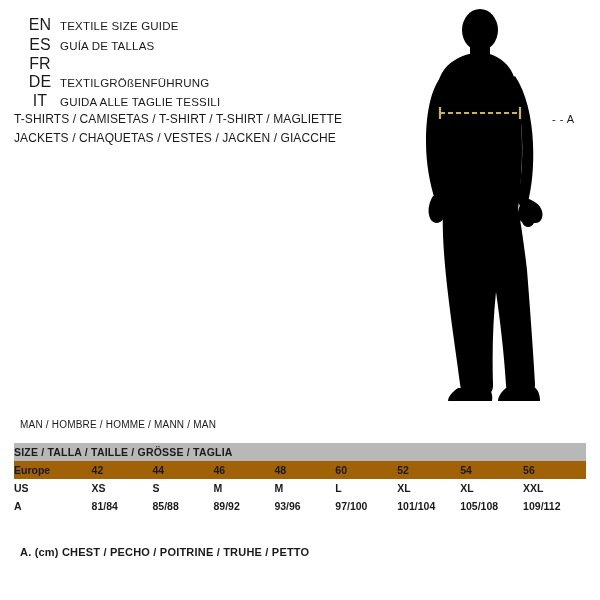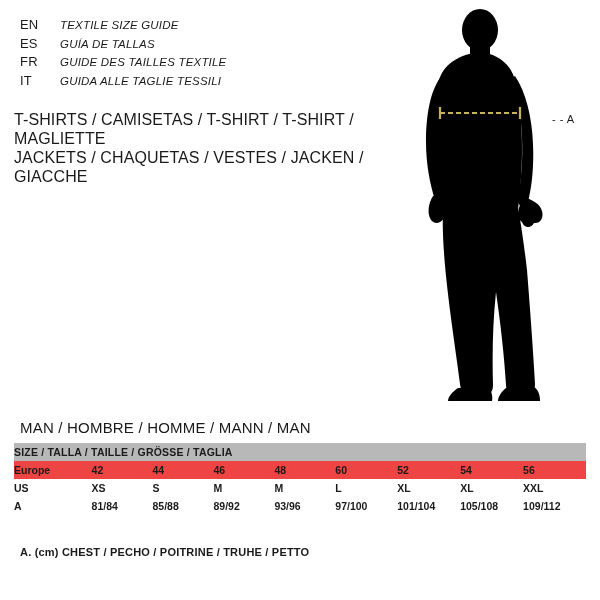--- a/index.html
+++ b/index.html
@@ -33,37 +33,37 @@
     display: flex;
     align-items: baseline;
     font-size: 11.5px;
     line-height: 17.5px;
     letter-spacing: 0.2px;
     color: #1a1a1a;
   }
   .lang-code {
     width: 40px;
     flex: 0 0 40px;
-    font-size: 13px;
+    font-size: 16px;
+    text-align: center;
   }
   .lang-text {
     flex: 1 1 auto;
     font-size: 11.5px;
-    font-style: italic;
   }
 
   
   .cat-block {
     position: absolute;
     left: 14px;
     top: 110px;
     width: 400px;
   }
   .cat-line {
-    font-size: 16px;
+    font-size: 12px;
     line-height: 19px;
     letter-spacing: 0.1px;
     color: #1a1a1a;
   }
 
   
   .figure-wrap {
     position: absolute;
     left: 400px;
     top: 8px;
@@ -80,21 +80,21 @@
     font-size: 11px;
     color: #1a1a1a;
     letter-spacing: 0.5px;
   }
 
   
   .table-title {
     position: absolute;
     left: 20px;
     top: 419px;
-    font-size: 15px;
+    font-size: 10px;
     letter-spacing: 0.2px;
     color: #1a1a1a;
   }
   .size-table {
     position: absolute;
     left: 14px;
     top: 443px;
     width: 572px;
     border-collapse: collapse;
     font-size: 10.5px;
@@ -104,21 +104,21 @@
     padding: 0;
     height: 18px;
     text-align: left;
     font-weight: bold;
     vertical-align: middle;
   }
   .size-table tr.head-row {
     background: #b8b8b8;
   }
   .size-table tr.shade {
-    background: #ef4444;
+    background: #a16207;
   }
   .size-table tr.plain {
     background: #ffffff;
     margin-top: 21px;
   }
   .col-label { width: 86px; padding-left: 6px; }
   .col-v { width: 68px; }
   .head-row td { font-size: 10.5px; letter-spacing: 0.2px; }
 
   .footnote {
@@ -140,21 +140,24 @@
     <div class="lang-row">
       <span class="lang-code">EN</span>
       <span class="lang-text">TEXTILE SIZE GUIDE</span>
     </div>
     <div class="lang-row">
       <span class="lang-code">ES</span>
       <span class="lang-text">GUÍA DE TALLAS</span>
     </div>
     <div class="lang-row">
       <span class="lang-code">FR</span>
-      <span class="lang-text">GUIDE DES TAILLES TEXTILE</span>
+    </div>
+    <div class="lang-row">
+      <span class="lang-code">DE</span>
+      <span class="lang-text">TEXTILGRÖßENFÜHRUNG</span>
     </div>
     <div class="lang-row">
       <span class="lang-code">IT</span>
       <span class="lang-text">GUIDA ALLE TAGLIE TESSILI</span>
     </div>
   </div>
 
   <div class="cat-block">
     <div class="cat-line">T-SHIRTS / CAMISETAS / T-SHIRT / T-SHIRT / MAGLIETTE</div>
     <div class="cat-line">JACKETS / CHAQUETAS / VESTES / JACKEN / GIACCHE</div>

